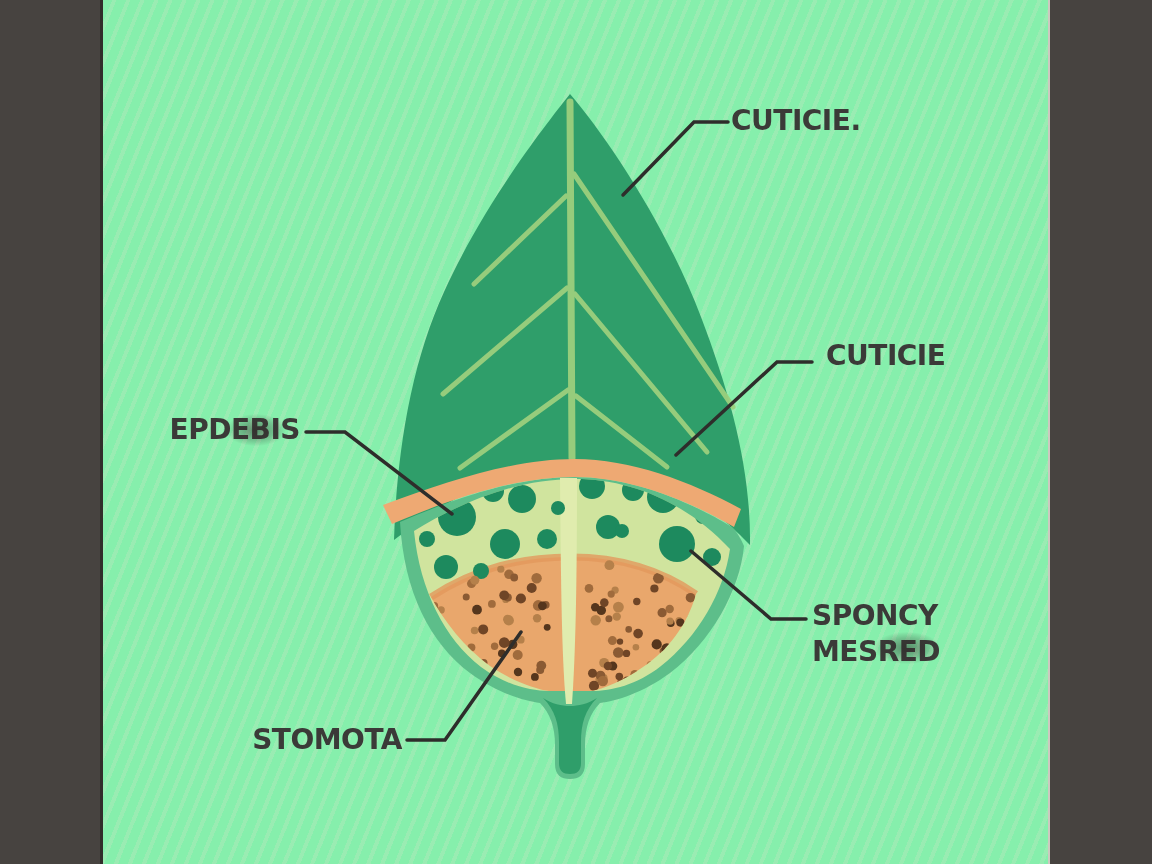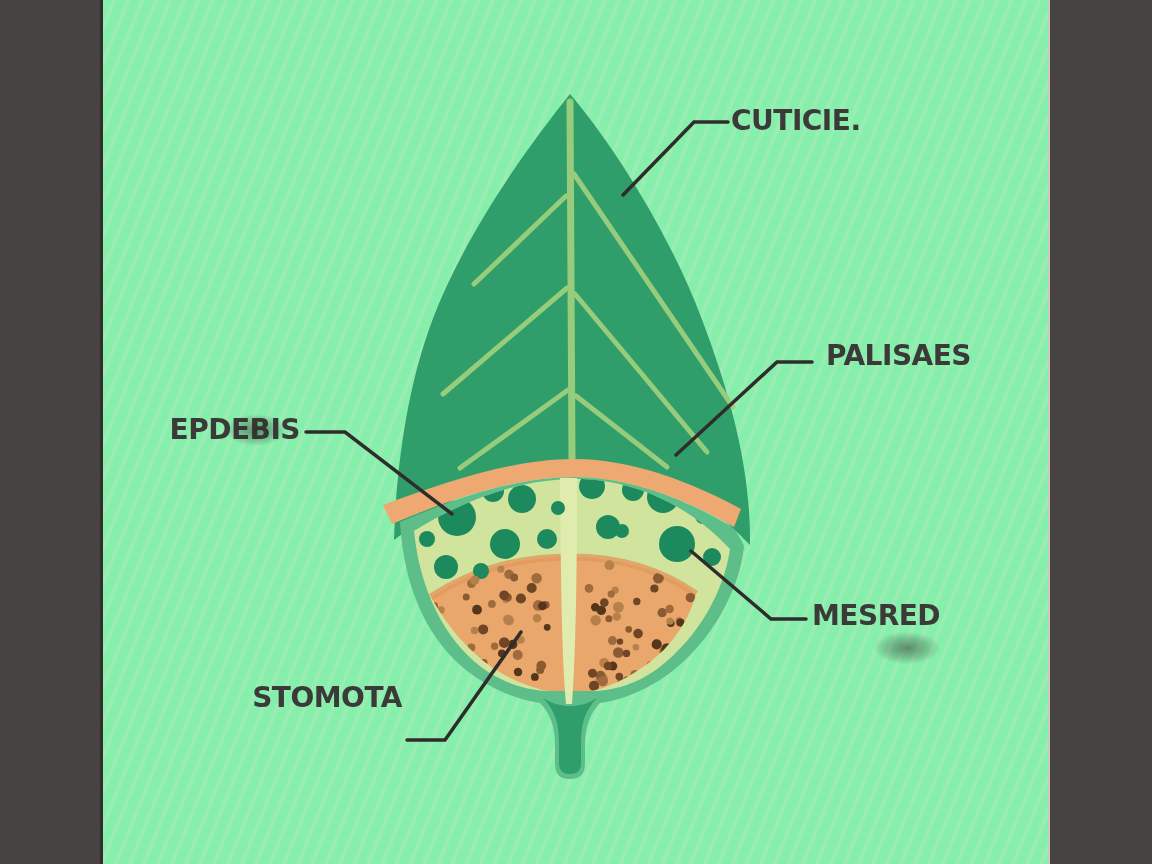--- a/index.html
+++ b/index.html
@@ -212,29 +212,30 @@
       <polyline points="676,455 777,362 812,362"></polyline>
       <polyline points="306,432 345,432 452,514"></polyline>
       <polyline points="691,551 771,619 806,619"></polyline>
       <polyline points="521,632 445,740 407,740"></polyline>
     </g>
   </svg>
 
   <div class="label" style="left: 731px; top: 103px; color: rgb(59, 58, 56);">CUTICIE.</div>
 
   <div class="label" style="left: 826px; top: 338px; color: rgb(59, 58, 56);">
-    <div>PALISAES</div>
+    <div>CUTICIE</div>
   </div>
 
   <div class="label right-align" style="left: 100px; width: 200px; top: 412px; color: rgb(59, 58, 56);">EPDEBIS</div>
 
   <div class="label" style="left: 812px; top: 598px; color: rgb(59, 58, 56);">
+    <div>SPONCY</div>
     <div>MESRED</div>
   </div>
 
-  <div class="label right-align" style="left: 190px; width: 212px; top: 680px; color: rgb(59, 58, 56);">STOMOTA</div>
+  <div class="label right-align" style="left: 190px; width: 212px; top: 722px; color: rgb(59, 58, 56);">STOMOTA</div>
 
   <div class="smudge s1"></div>
   <div class="smudge s2"></div>
 
   <div class="bar left"></div>
   <div class="bar right"></div>
 </div>
 
 </body></html>

